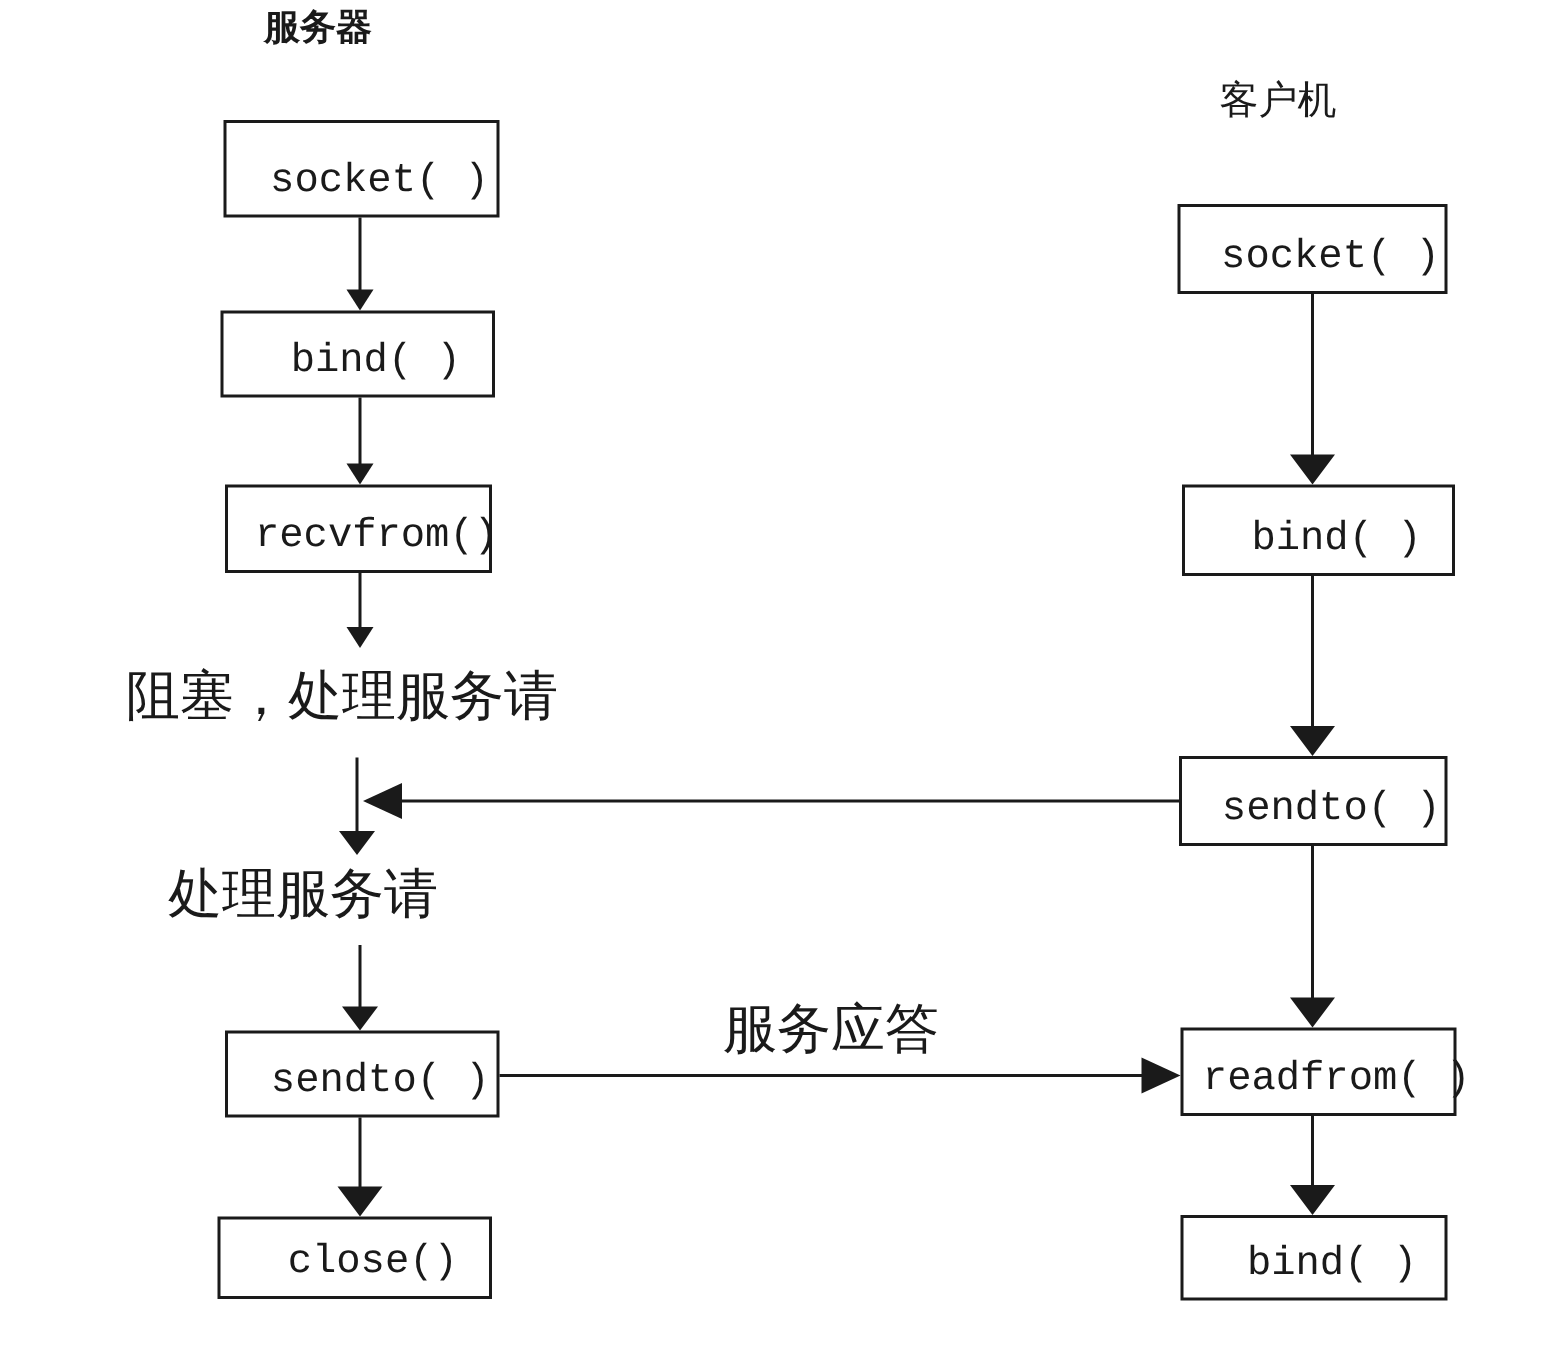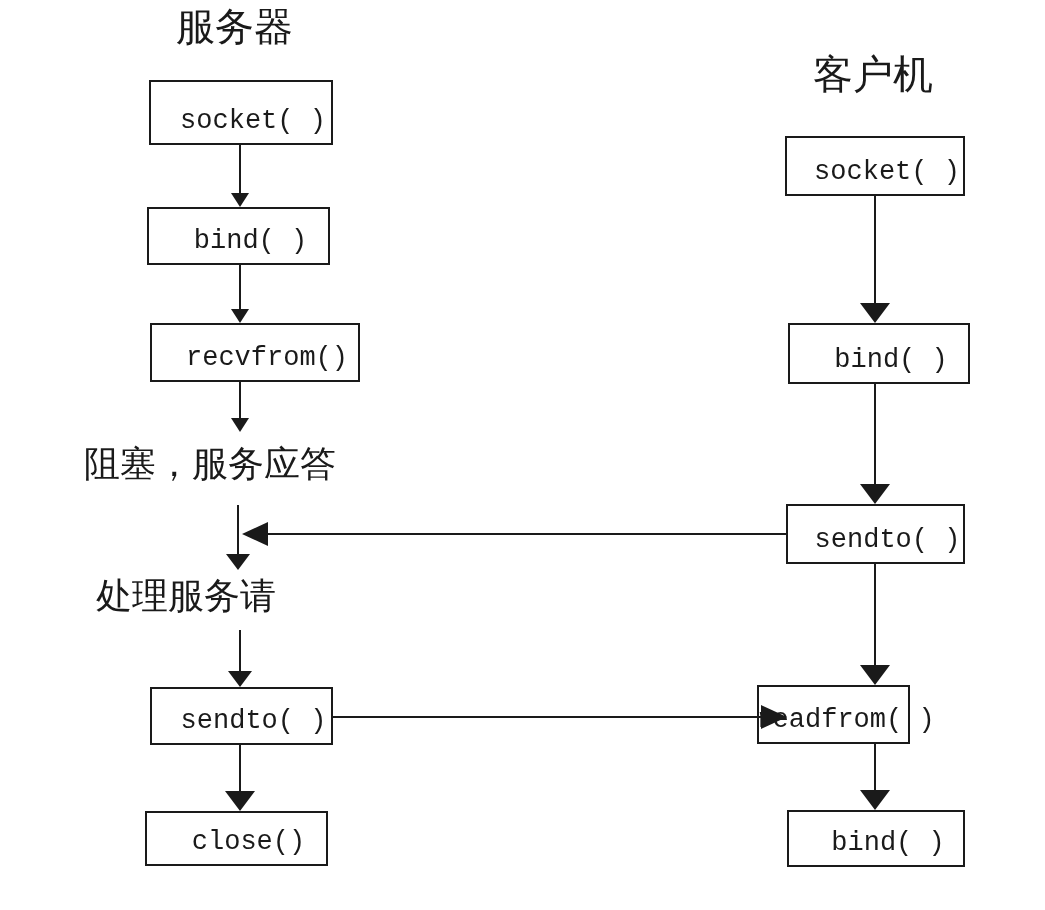--- a/index.html
+++ b/index.html
@@ -20,24 +20,24 @@
   }
   
   .cn-text {
     position: absolute;
     color: #1a1a1a;
     font-size: 36px;
     line-height: 1.1;
     white-space: nowrap;
     font-family: "Liberation Sans", sans-serif;
   }
-  .title-server { left: 176px; top: 6px; font-size: 39px; }
-  .title-client { left: 813px; top: 52px; font-size: 40px; }
+  .title-server { left: 176px; top: 6px; font-size: 24px; font-weight: bold; }
+  .title-client { left: 813px; top: 52px; font-size: 26px; }
   .note-blocking { left: 84px; top: 444px; }
-  .note-processing { left: 96px; top: 576px; }
+  .note-processing { left: 112px; top: 576px; }
   .msg-request { left: 480px; top: 466px; }
   .msg-response { left: 482px; top: 666px; }
 
   
   .fbox {
     position: absolute;
     border: 2px solid #1a1a1a;
     background: #ffffff;
     box-sizing: border-box;
     display: flex;
@@ -45,27 +45,27 @@
     justify-content: center;
     padding-bottom: 7px;
     font-family: "Liberation Mono", "DejaVu Sans Mono", monospace;
     font-size: 27px;
     color: #1a1a1a;
     white-space: nowrap;
     padding-left: 24px;
   }
   .s-socket   { left: 149px; top: 80px;  width: 184px; height: 65px; }
   .s-bind     { left: 147px; top: 207px; width: 183px; height: 58px; }
-  .s-recvfrom { left: 150px; top: 323px; width: 210px; height: 59px; }
+  .s-recvfrom { left: 150px; top: 323px; width: 178px; height: 59px; }
   .s-sendto   { left: 150px; top: 687px; width: 183px; height: 58px; }
   .s-close    { left: 145px; top: 811px; width: 183px; height: 55px; font-family: Liberation Mono, monospace; }
   .c-socket   { left: 785px; top: 136px; width: 180px; height: 60px; }
   .c-bind     { left: 788px; top: 323px; width: 182px; height: 61px; }
   .c-sendto   { left: 786px; top: 504px; width: 179px; height: 60px; }
-  .c-readfrom { left: 757px; top: 685px; width: 153px; height: 59px; }
+  .c-readfrom { left: 787px; top: 685px; width: 184px; height: 59px; }
   .c-close    { left: 787px; top: 810px; width: 178px; height: 57px; }
 
   
   .ad { position: absolute; }
   .ad .shaft {
     position: absolute;
     left: 50%;
     margin-left: -1px;
     top: 0;
     width: 2px;
@@ -133,23 +133,24 @@
   <div class="fbox s-recvfrom">recvfrom()</div>
   <div class="fbox s-sendto">sendto( )</div>
   <div class="fbox s-close">close()</div>
 
   <div class="fbox c-socket">socket( )</div>
   <div class="fbox c-bind">bind( )</div>
   <div class="fbox c-sendto">sendto( )</div>
   <div class="fbox c-readfrom">readfrom( )</div>
   <div class="fbox c-close">bind( )</div>
 
-  <div class="cn-text note-blocking">阻塞，服务应答</div>
+  <div class="cn-text note-blocking">阻塞，处理服务请</div>
   <div class="cn-text note-processing">处理服务请</div>
 
+  <div class="cn-text msg-response">服务应答</div>
 
   <div class="ad sm sa1">
       <div class="shaft"></div>
       <div class="head"></div>
     </div>
   <div class="ad sm sa2">
       <div class="shaft"></div>
       <div class="head"></div>
     </div>
   <div class="ad sm sa3">

